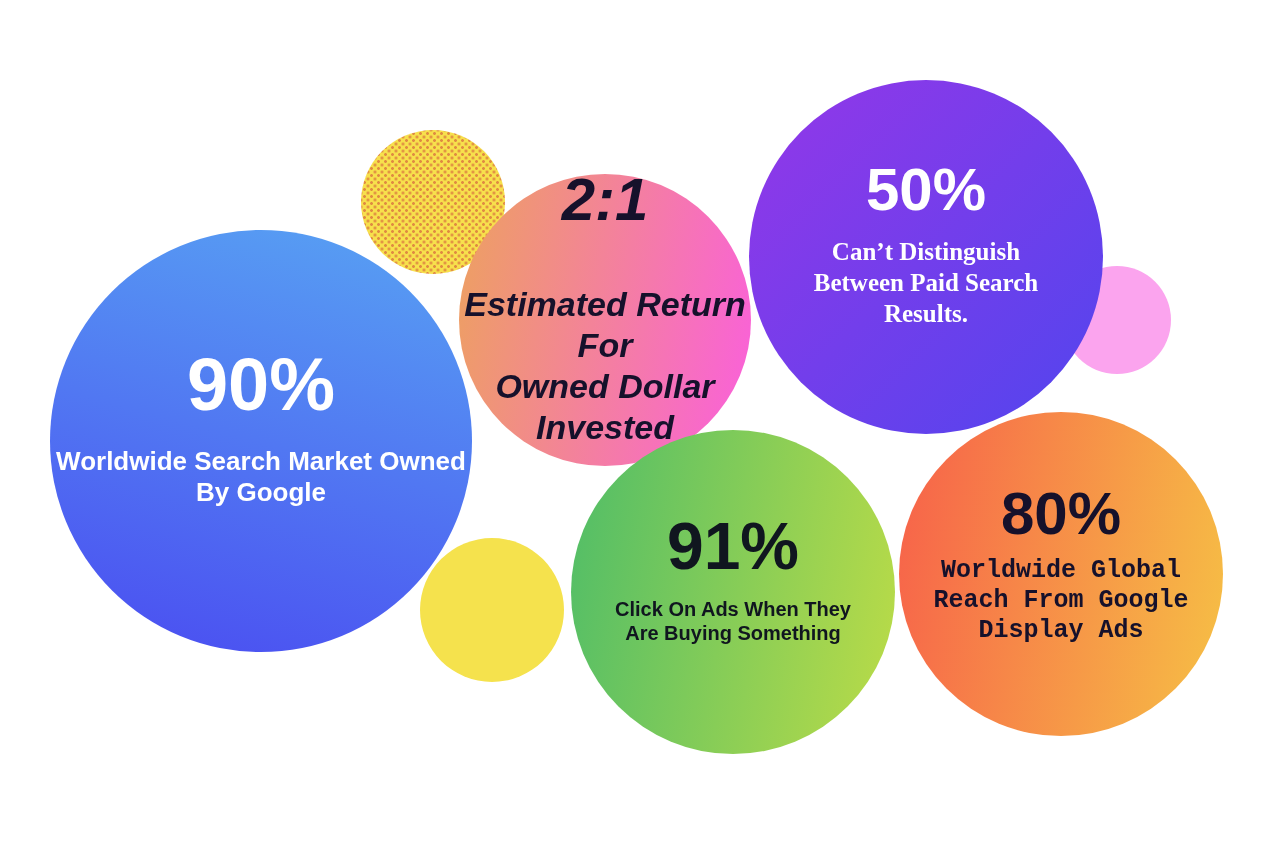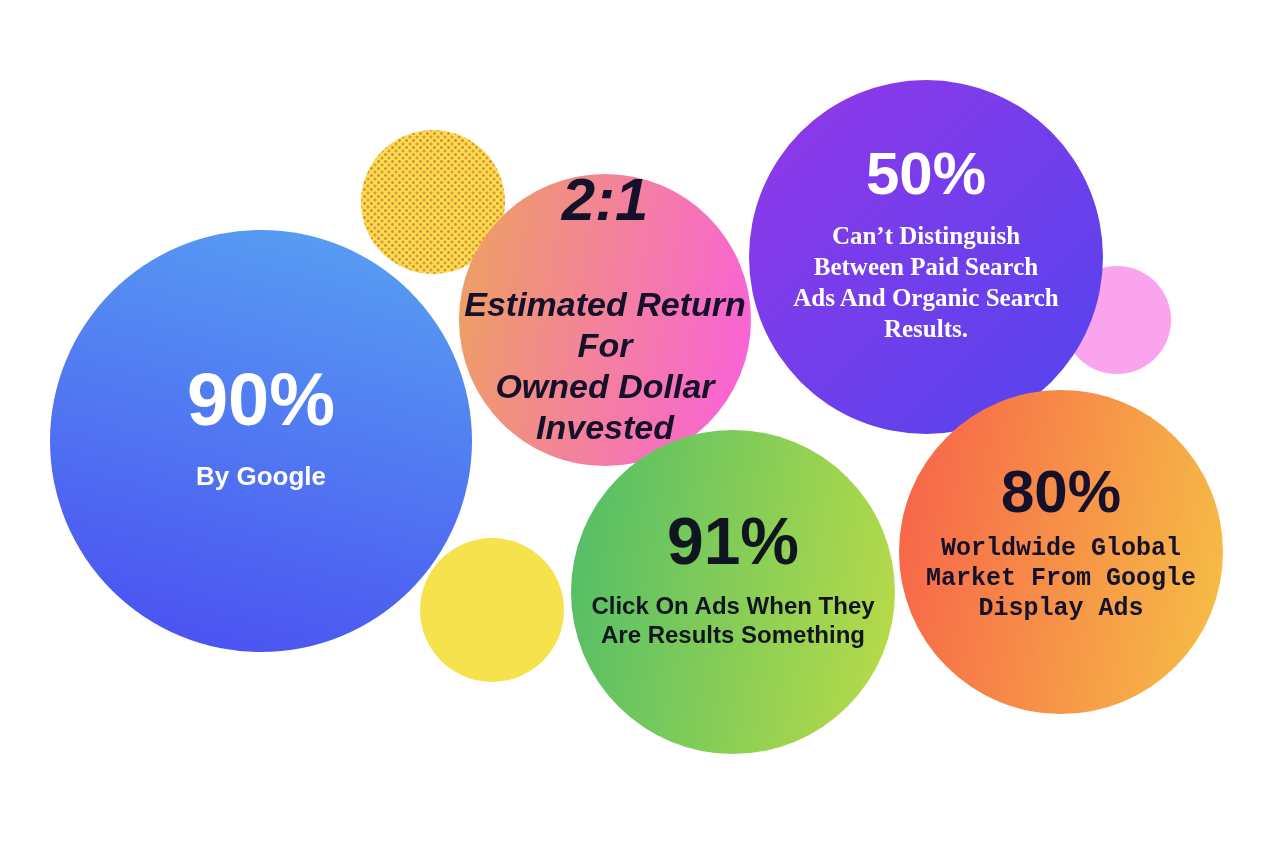--- a/index.html
+++ b/index.html
@@ -28,76 +28,76 @@
   .b-roi .label{font-size:34px;margin-top:36px;}
 
   
   .b-distinguish{left:749px;top:80px;width:354px;height:354px;z-index:2;padding-bottom:26px;}
   .b-distinguish .num{font-size:60px;margin-bottom:16px;}
   .b-distinguish .label{font-size:25px;line-height:1.24;font-family:Liberation Serif, serif;}
 
   
   .b-buying{left:571px;top:430px;width:324px;height:324px;z-index:3;padding-bottom:26px;}
   .b-buying .num{font-size:66px;margin-bottom:18px;}
-  .b-buying .label{font-size:24px;text-align:center;}
+  .b-buying .label{font-size:20px;text-align:center;}
 
   
-  .b-reach{left:899px;top:390px;width:324px;height:324px;z-index:3;padding-bottom:18px;}
+  .b-reach{left:899px;top:412px;width:324px;height:324px;z-index:3;padding-bottom:18px;}
   .b-reach .num{font-size:60px;margin-bottom:12px;}
   .b-reach .label{font-size:25px;font-family:Liberation Mono, monospace;}
 
   
   .d-dotted{left:361px;top:130px;width:144px;height:144px;z-index:1;}
   .d-pink{left:1063px;top:266px;width:108px;height:108px;z-index:1;}
   .d-yellow{left:420px;top:538px;width:144px;height:144px;z-index:1;}
 </style>
 </head>
 <body>
 
 <div class="stage">
 
   <div class="circle d-dotted" style="background: radial-gradient(circle, rgb(224, 138, 66) 1.1px, transparent 1.7px) 0px 0px / 7px 7px, radial-gradient(circle, rgb(224, 138, 66) 1.1px, transparent 1.7px) 3.5px 3.5px / 7px 7px, rgb(247, 224, 76);"></div>
   <div class="circle d-pink" style="background: rgb(251, 164, 238);"></div>
   <div class="circle d-yellow" style="background: rgb(245, 226, 77);"></div>
 
   <div class="bubble b-market" style="background: linear-gradient(195deg, rgb(88, 163, 243), rgb(74, 76, 241)); color: rgb(255, 255, 255);">
     <div class="num">90%</div>
     <div class="label">
+      <span>Worldwide Search Market Owned</span>
       <span>By Google</span>
     </div>
   </div>
 
   <div class="bubble b-roi" style="background: linear-gradient(100deg, rgb(237, 162, 94), rgb(250, 95, 221)); color: rgb(22, 17, 43);">
     <div class="num">2:1</div>
     <div class="label">
       <span>Estimated Return For</span>
       <span>Owned Dollar Invested</span>
     </div>
   </div>
 
   <div class="bubble b-distinguish" style="background: linear-gradient(135deg, rgb(148, 55, 232), rgb(81, 69, 238)); color: rgb(255, 255, 255);">
     <div class="num">50%</div>
     <div class="label">
       <span>Can’t Distinguish</span>
       <span>Between Paid Search</span>
-      <span>Ads And Organic Search</span>
       <span>Results.</span>
     </div>
   </div>
 
   <div class="bubble b-buying" style="background: linear-gradient(100deg, rgb(79, 189, 104), rgb(188, 220, 71)); color: rgb(16, 22, 31);">
     <div class="num">91%</div>
     <div class="label">
       <span>Click On Ads When They</span>
-      <span>Are Results Something</span>
+      <span>Are Buying Something</span>
     </div>
   </div>
 
   <div class="bubble b-reach" style="background: linear-gradient(100deg, rgb(247, 96, 74), rgb(246, 193, 69)); color: rgb(22, 17, 43);">
     <div class="num">80%</div>
     <div class="label">
       <span>Worldwide Global</span>
-      <span>Market From Google</span>
+      <span>Reach From Google</span>
       <span>Display Ads</span>
     </div>
   </div>
 
 </div>
 
 </body></html>

